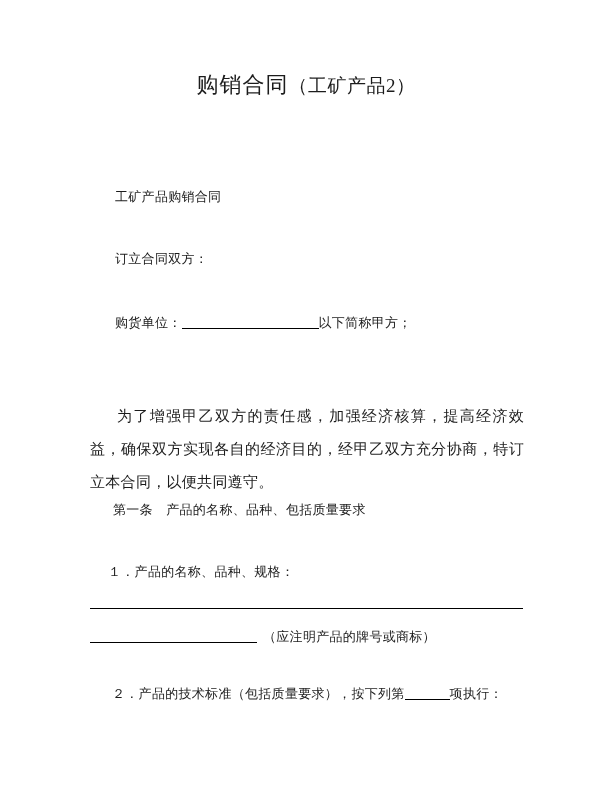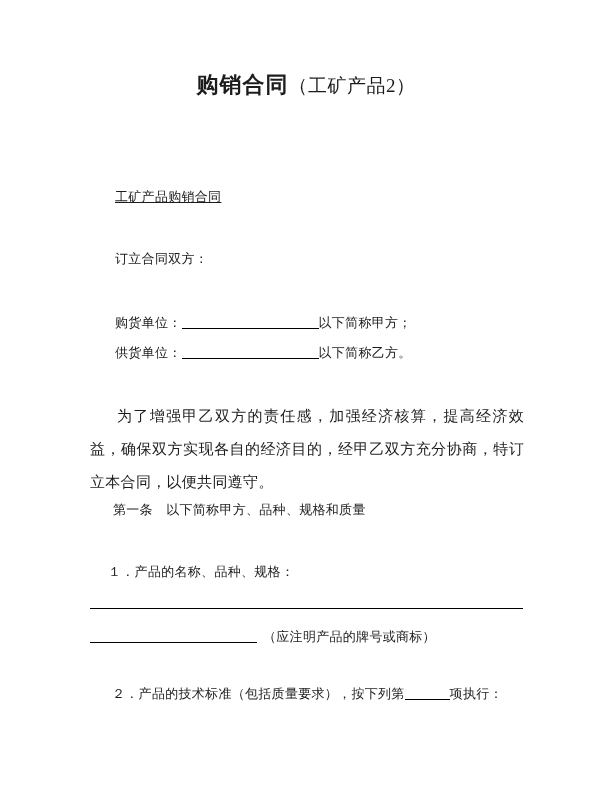--- a/index.html
+++ b/index.html
@@ -19,21 +19,21 @@
   .abs { position: absolute; }
   .title-block {
     left: 0;
     top: 70px;
     width: 612px;
     text-align: center;
     white-space: nowrap;
   }
   .title-main {
     font-size: 22px;
-    font-weight: bold;
+    font-weight: normal;
     letter-spacing: 1px;
   }
   .title-sub {
     font-size: 19px;
     font-weight: normal;
     letter-spacing: 0.5px;
   }
   .body-line {
     font-size: 13px;
     line-height: 15px;
@@ -71,35 +71,32 @@
 </style>
 </head>
 <body>
 
 <div class="page">
 
   <div class="abs title-block">
     <span class="title-main">购销合同</span><span class="title-sub">（工矿产品2）</span>
   </div>
 
-  <div class="abs body-line" style="left:115px; top:189px;text-decoration:underline;">工矿产品购销合同</div>
+  <div class="abs body-line" style="left:115px; top:189px;">工矿产品购销合同</div>
 
   <div class="abs body-line" style="left:115px; top:251px;">订立合同双方：</div>
 
   <div class="abs body-line" style="left:115px; top:315px;">
     <span>购货单位：</span><span class="blank blank-party"></span><span class="suffix-gap">以下简称甲方；</span>
   </div>
 
-  <div class="abs body-line" style="left:115px; top:345px;">
-    <span>供货单位：</span><span class="blank blank-party"></span><span class="suffix-gap">以下简称乙方。</span>
-  </div>
 
   <div class="abs preamble">为了增强甲乙双方的责任感，加强经济核算，提高经济效益，确保双方实现各自的经济目的，经甲乙双方充分协商，特订立本合同，以便共同遵守。</div>
 
-  <div class="abs body-line" style="left:113px; top:502px;">第一条　以下简称甲方、品种、规格和质量</div>
+  <div class="abs body-line" style="left:113px; top:502px;">第一条　产品的名称、品种、包括质量要求</div>
 
   <div class="abs body-line" style="left:108px; top:564px;">１．产品的名称、品种、规格：</div>
 
   <div class="abs rule-full"></div>
 
   <div class="abs body-line" style="left:90px; top:629px;">
     <span class="blank blank-brand"></span><span class="note-gap">（应注明产品的牌号或商标）</span>
   </div>
 
   <div class="abs body-line" style="left:112px; top:686px;">

